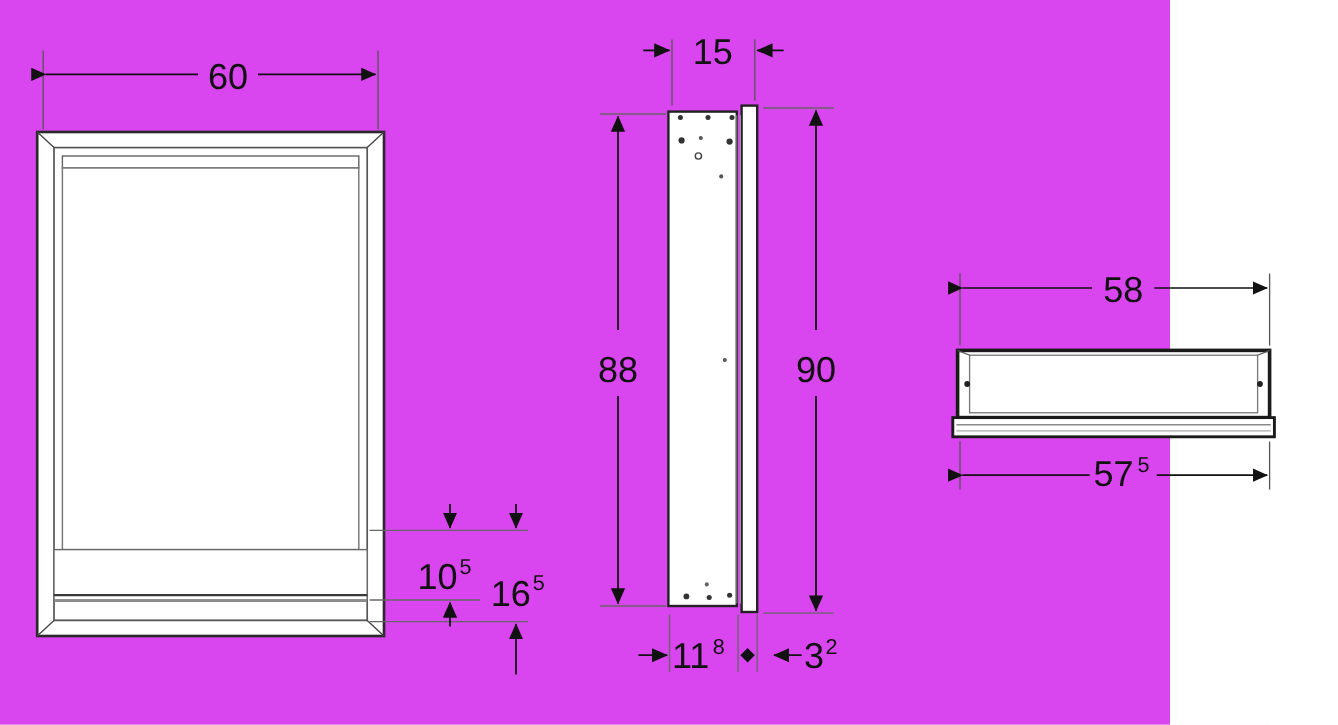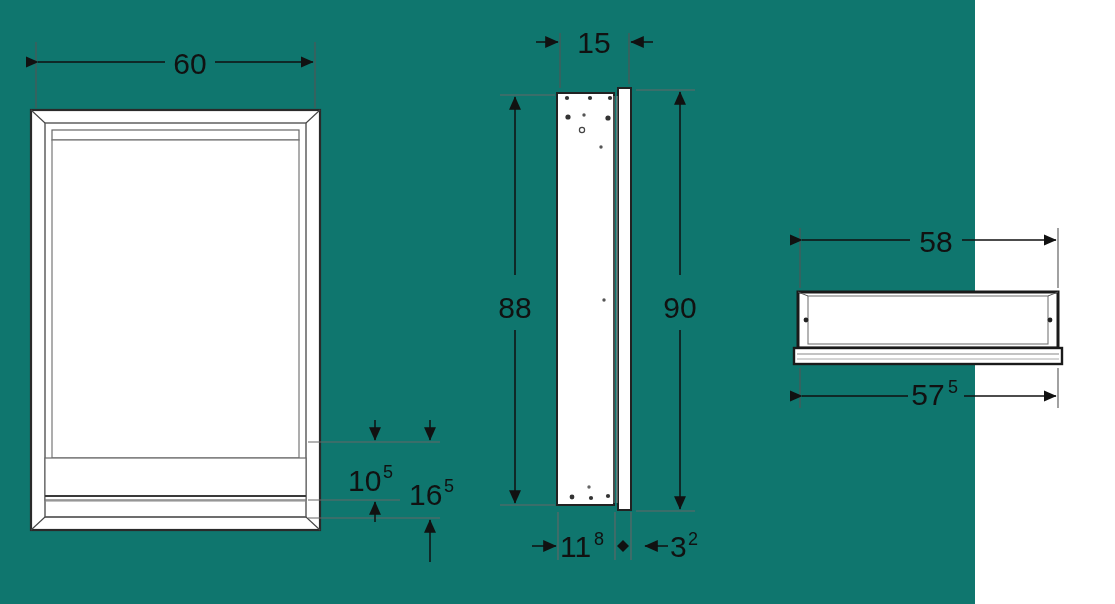--- a/index.html
+++ b/index.html
@@ -10,21 +10,21 @@
   body {
     width: 1115px;
     height: 604px;
     font-family: "Liberation Sans", sans-serif;
     overflow: hidden;
   }
   #drawing-root {
     position: relative;
     width: 975px;
     height: 604px;
-    background: #0f766e;
+    background: #d946ef;
   }
   svg.sheet {
     position: absolute;
     top: 0;
     left: 0;
     width: 1115px;
     height: 604px;
     display: block;
   }
   .dim-text {

